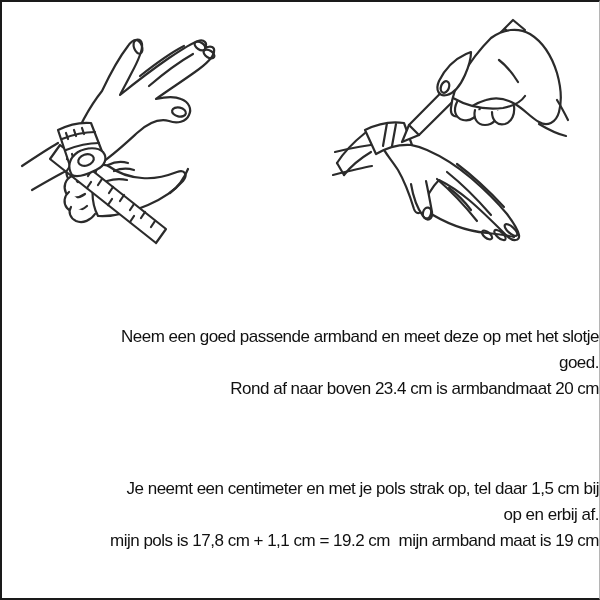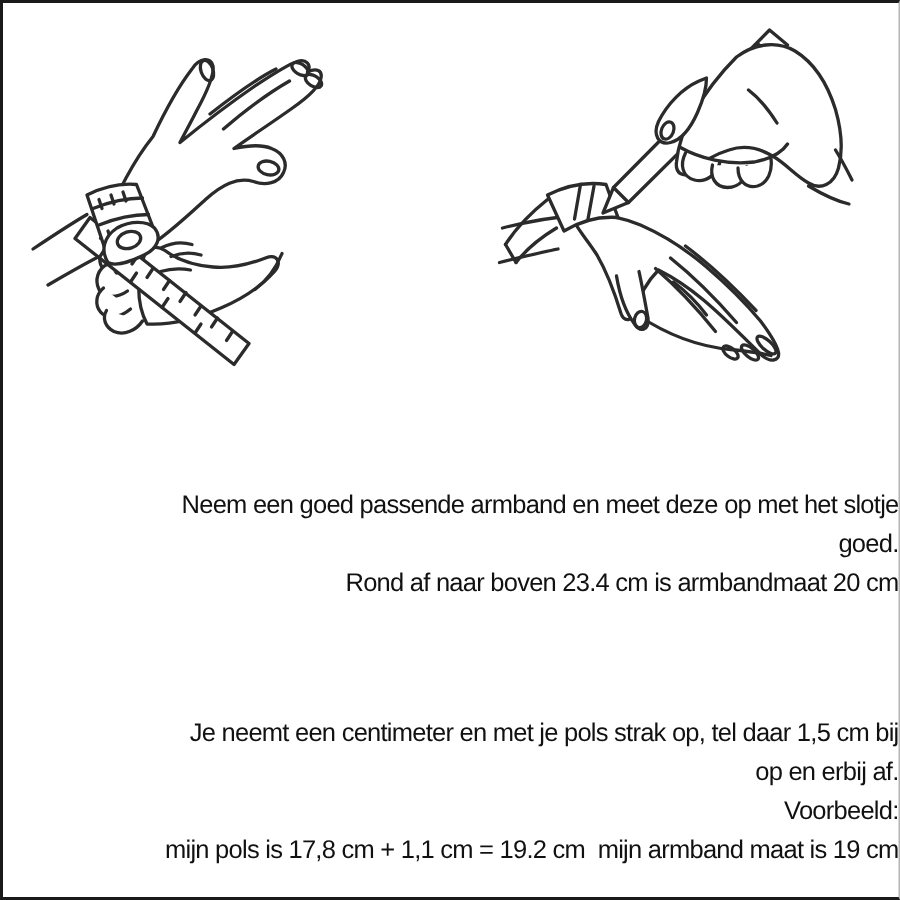--- a/index.html
+++ b/index.html
@@ -131,17 +131,16 @@
   <div class="text-block block-1">
     <div class="line">Neem een goed passende armband en meet deze op met het slotje</div>
     <div class="line">goed.</div>
     <div class="line">Rond af naar boven 23.4 cm is armbandmaat 20 cm</div>
   </div>
 
 
   <div class="text-block block-2">
     <div class="line">Je neemt een centimeter en met je pols strak op, tel daar 1,5 cm bij</div>
     <div class="line">op en erbij af.</div>
-    <div class="line">Voorbeeld:</div>
     <div class="line">mijn pols is 17,8 cm + 1,1 cm = 19.2 cm  mijn armband maat is 19 cm</div>
   </div>
 
 </div>
 
 </body></html>

